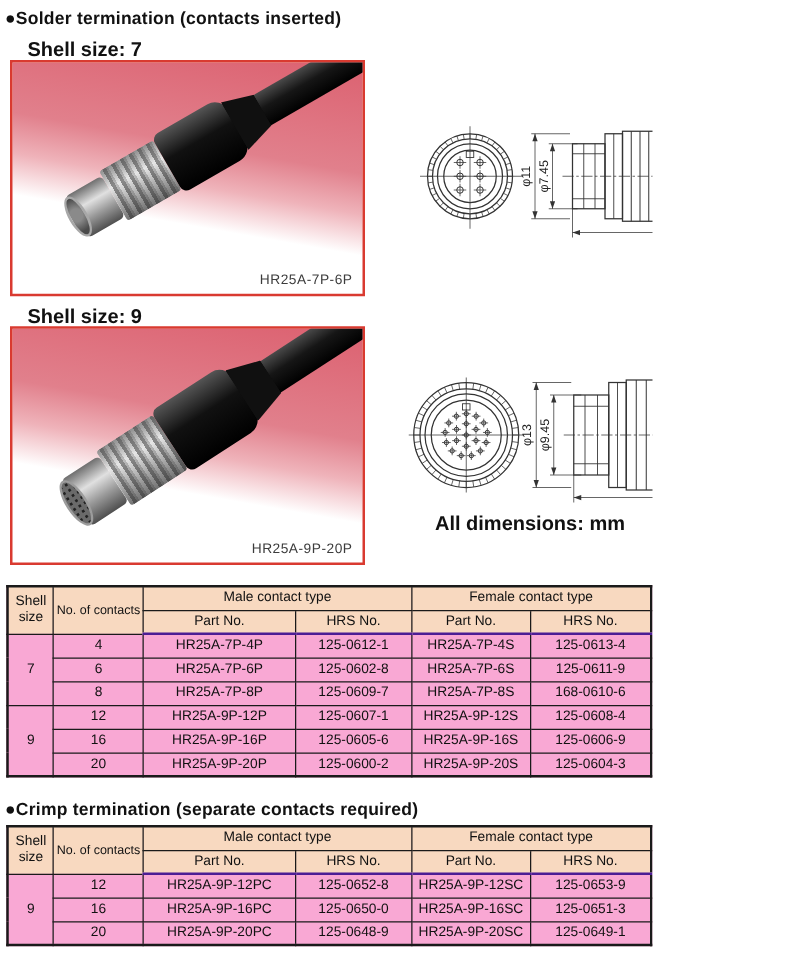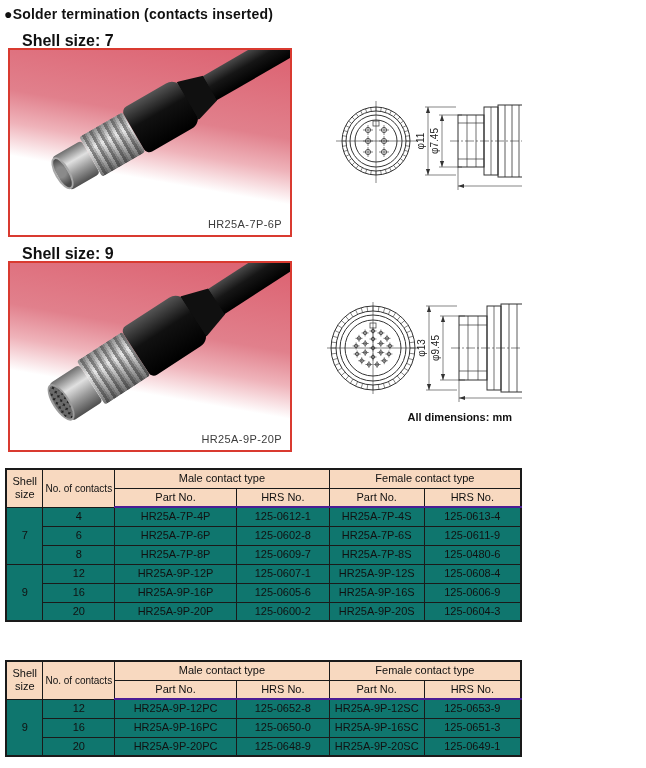--- a/index.html
+++ b/index.html
@@ -61,26 +61,26 @@
   .a2 .taper { width: 28px; height: 48px; }
   .cable { flex: none; margin-left: -1px; background: linear-gradient(#4a4a4a, #161616 45%, #000); }
   .a1 .cable { width: 300px; height: 28px; }
   .a2 .cable { width: 320px; height: 30px; }
 
   
   .drawing { position: absolute; }
   .d1 { left: 330px; top: 96px; }
   .d2 { left: 325px; top: 294px; }
   .drawing text { font-family: "Liberation Sans", "DejaVu Sans", sans-serif; }
-  .dims-note { position: absolute; top: 411px; right: 10px; font-size: 11px; font-weight: bold; text-align: center; }
+  .dims-note { position: absolute; top: 411px; right: 22px; font-size: 16px; font-weight: bold; text-align: center; }
 
   
   .parts-table {
     position: absolute; left: 5px; border-collapse: collapse; table-layout: fixed;
-    border: 2px solid #1a1a1a; font-size: 11px; text-align: center; background: #0f766e;
+    border: 2px solid #1a1a1a; font-size: 11px; text-align: center; background: #f9a8d4;
   }
   .t1 { top: 468px; }
   .t2 { top: 660px; }
   .parts-table th, .parts-table td {
     border: 1px solid #1a1a1a; height: 19px; padding: 0 2px;
     font-weight: normal; line-height: 1.15; white-space: nowrap;
   }
   .parts-table thead th { background: #f8d9c0; }
   .parts-table thead tr:last-child th { border-bottom: 2px solid #4c1d95; }
   th.c-shell { white-space: normal; line-height: 1.2; }
@@ -457,21 +457,21 @@
           <td>HR25A-7P-6P</td>
           <td>125-0602-8</td>
           <td>HR25A-7P-6S</td>
           <td>125-0611-9</td>
         </tr>
         <tr>
           <td>8</td>
           <td>HR25A-7P-8P</td>
           <td>125-0609-7</td>
           <td>HR25A-7P-8S</td>
-          <td>125-0480-6</td>
+          <td>168-0610-6</td>
         </tr>
         <tr>
           <td rowspan="3">9</td>
           <td>12</td>
           <td>HR25A-9P-12P</td>
           <td>125-0607-1</td>
           <td>HR25A-9P-12S</td>
           <td>125-0608-4</td>
         </tr>
         <tr>
@@ -484,20 +484,21 @@
         <tr>
           <td>20</td>
           <td>HR25A-9P-20P</td>
           <td>125-0600-2</td>
           <td>HR25A-9P-20S</td>
           <td>125-0604-3</td>
         </tr>
       </tbody>
     </table>
 
+  <div class="sec-heading heading-crimp">●Crimp termination (separate contacts required)</div>
 
   <table class="parts-table t2">
     <colgroup>
       <col style="width:37px">
         <col style="width:68px">
         <col style="width:122px">
       <col style="width:93px">
         <col style="width:95px">
         <col style="width:97px">
     </colgroup>

